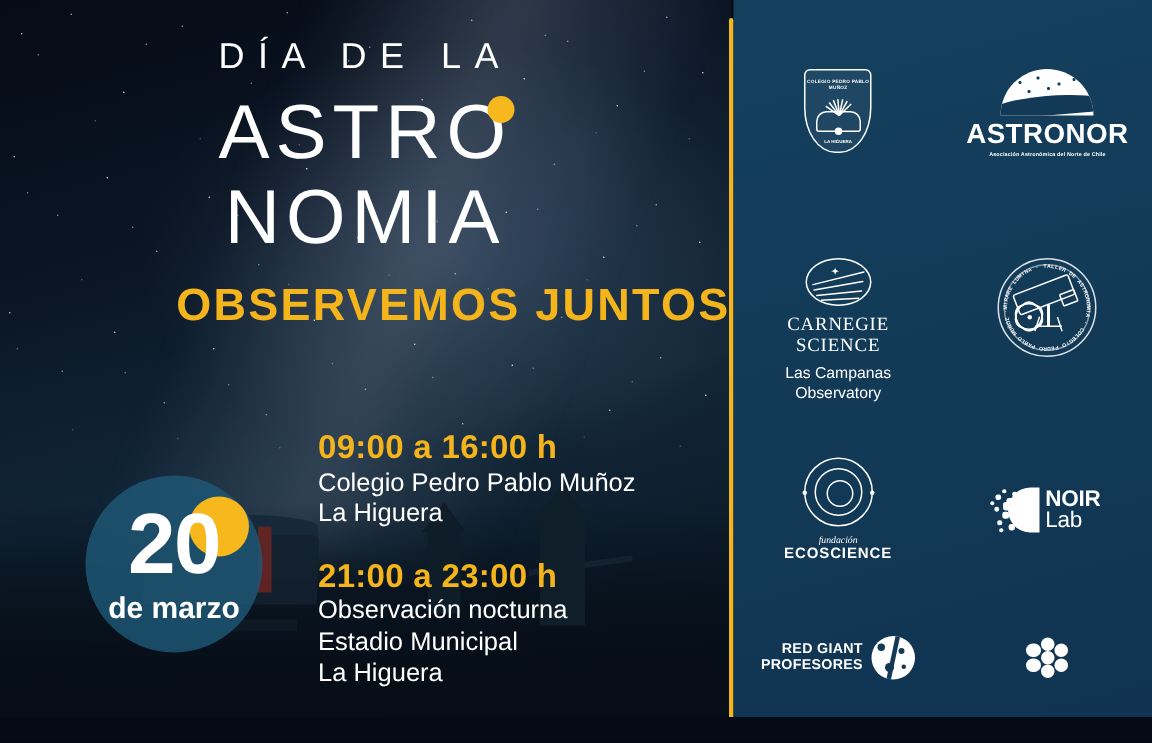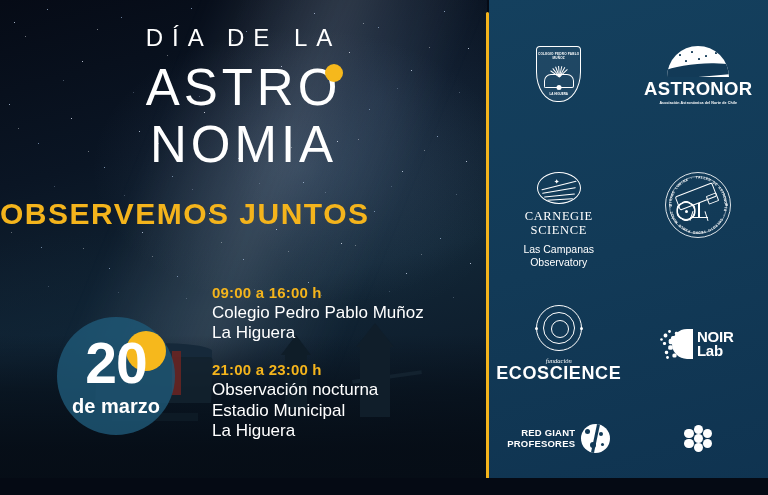--- a/index.html
+++ b/index.html
@@ -92,21 +92,21 @@
     color:#ffffff;font-size:51px;letter-spacing:4px;font-weight:300;line-height:1;
   }
   #astro-dot{
     position:absolute;right:-2px;top:2px;width:18px;height:18px;border-radius:50%;
     background:#f6b81c;
   }
   #nomia-line{
     margin-top:6px;color:#ffffff;font-size:51px;letter-spacing:4px;font-weight:300;line-height:1;
   }
   #observemos{
-    position:absolute;left:0;top:197px;width:487px;text-align:left;
+    position:absolute;left:0;top:187px;width:487px;text-align:right;
     color:#f4b41c;font-size:30px;font-weight:700;letter-spacing:1.5px;
   }
 
   
   #date-badge{
     position:absolute;left:57px;top:317px;width:118px;height:118px;border-radius:50%;
     background:rgba(31,88,118,.82);
   }
   #date-dot{
     position:absolute;left:126px;top:331px;width:40px;height:40px;border-radius:50%;
@@ -117,21 +117,21 @@
     color:#ffffff;font-size:57px;font-weight:700;line-height:1;letter-spacing:-1px;
   }
   #date-month{
     position:absolute;left:57px;top:396px;width:118px;text-align:center;
     color:#ffffff;font-size:20px;font-weight:700;line-height:1;
   }
 
   
   #schedule{position:absolute;left:212px;top:284px;width:268px;}
   .sched-time{
-    color:#f4b41c;font-size:15px;font-weight:700;line-height:1.25;letter-spacing:.2px;
+    color:#f4b41c;font-size:22px;font-weight:700;line-height:1.25;letter-spacing:.2px;
   }
   .sched-line{color:#ffffff;font-size:17px;font-weight:400;line-height:1.22;}
   .sched-block + .sched-block{margin-top:17px;}
 
   
   #divider{
     position:absolute;left:486px;top:12px;width:3px;height:473px;
     background:#f4b41c;border-radius:2px;
   }
 
@@ -206,33 +206,33 @@
   .atom i:nth-child(2){transform:rotate(60deg);}
   .atom i:nth-child(3){transform:rotate(120deg);}
   .atom b{position:absolute;left:50%;top:50%;width:3px;height:3px;margin:-1.5px 0 0 -1.5px;border-radius:50%;background:#fff;}
 
   
   .eco-mark{position:relative;width:46px;height:46px;}
   .eco-mark i{position:absolute;border:1.3px solid #fff;border-radius:50%;}
   .eco-mark b{position:absolute;width:3px;height:3px;border-radius:50%;background:#fff;top:21.5px;}
   .eco-core{position:absolute;left:15px;top:15px;width:16px;height:16px;border-radius:50%;border:1.6px solid #fff;}
   .eco-t1{font-size:6.5px;color:#fff;font-family:"Liberation Serif",serif;font-style:italic;margin-top:6px;}
-  .eco-t2{font-size:18px;color:#fff;font-weight:700;letter-spacing:.6px;line-height:1.1;}
+  .eco-t2{font-size:10px;color:#fff;font-weight:700;letter-spacing:.6px;line-height:1.1;}
 
   
   .noir-wrap{display:flex;align-items:center;gap:4px;}
   .noir-moon{position:relative;width:30px;height:30px;}
   .noir-disc{position:absolute;right:0;top:0;width:21px;height:30px;background:#fff;border-radius:21px 0 0 21px;}
   .noir-dots{position:absolute;left:0;top:0;width:1px;height:1px;border-radius:50%;
     box-shadow:
       2px 6px 0 1.4px #fff, 6px 2px 0 .9px #fff, 10px 9px 0 2px #fff, 1px 14px 0 1.1px #fff,
       7px 18px 0 1.8px #fff, 3px 23px 0 1.2px #fff, 11px 26px 0 1.6px #fff, 13px 4px 0 1.2px #fff,
       -2px 10px 0 .8px #fff, 8px 12px 0 2.3px #fff, 4px 28px 0 .9px #fff, 14px 21px 0 1.3px #fff;}
   .noir-t1{font-size:15px;font-weight:700;color:#fff;line-height:.95;letter-spacing:-.2px;}
-  .noir-t2{font-size:15px;font-weight:700;color:#fff;line-height:.95;letter-spacing:-.2px;}
+  .noir-t2{font-size:15px;font-weight:400;color:#fff;line-height:.95;letter-spacing:-.2px;}
 
   
   .rap-wrap{display:flex;align-items:center;gap:6px;}
   .rap-t{font-size:9.5px;font-weight:700;color:#fff;line-height:1.12;text-align:right;letter-spacing:.2px;}
   .rap-moon{position:relative;width:29px;height:29px;border-radius:50%;background:#fff;overflow:hidden;}
   .rap-moon i{position:absolute;background:#123a57;border-radius:50%;}
   .rap-slit{position:absolute;left:13px;top:-2px;width:2.6px;height:33px;background:#123a57;transform:rotate(12deg);}
 
   
   .gmt-wrap{display:flex;align-items:center;gap:6px;}

